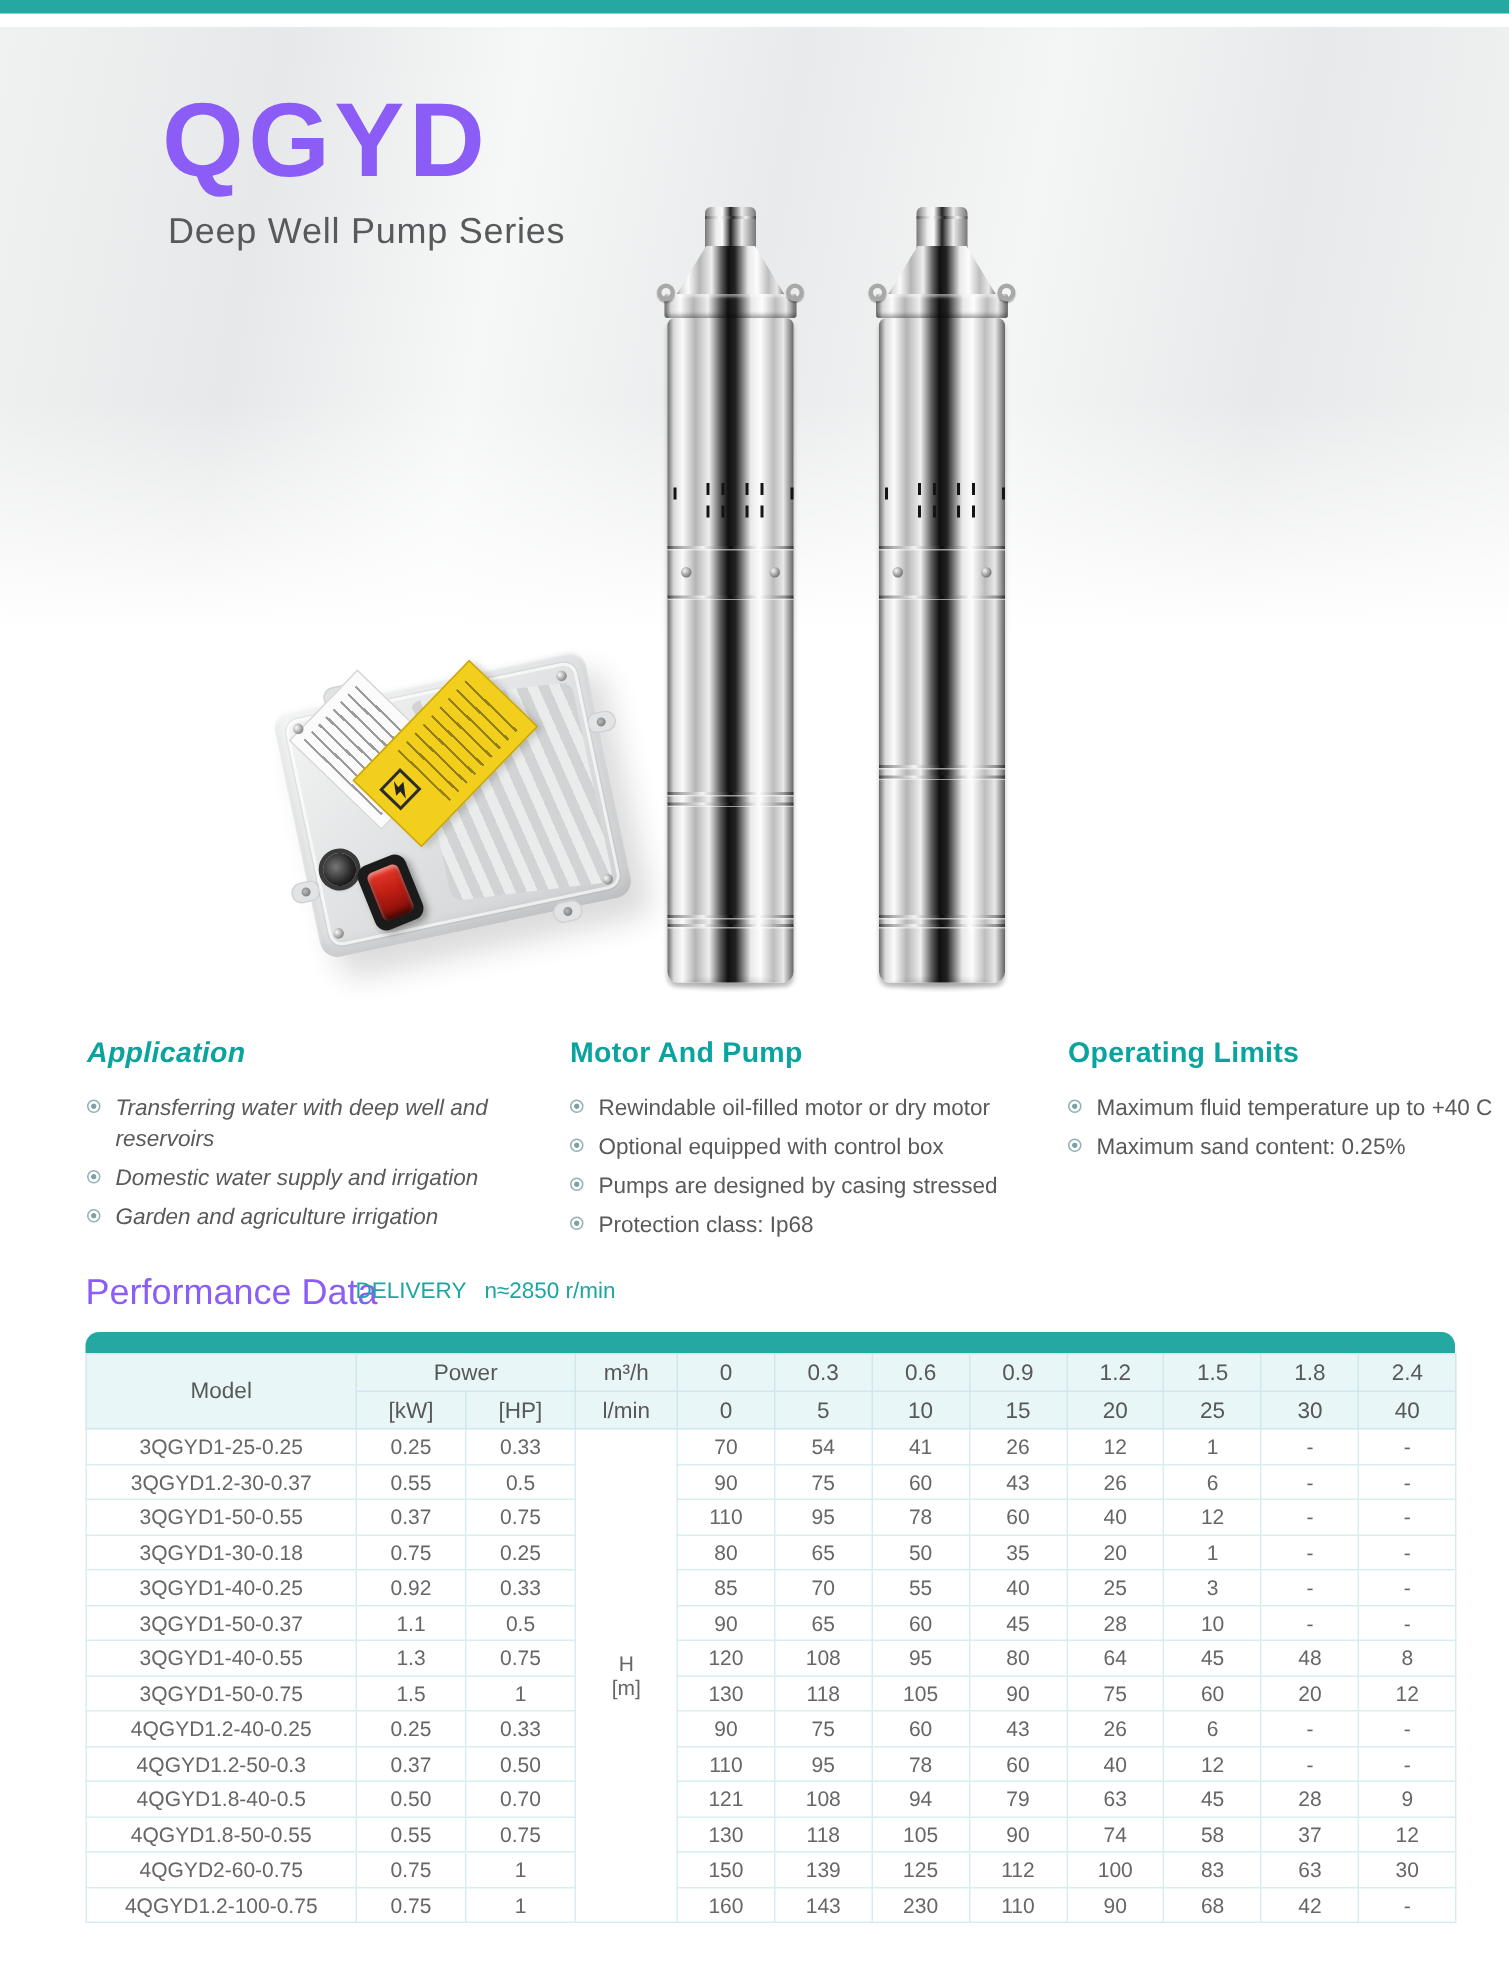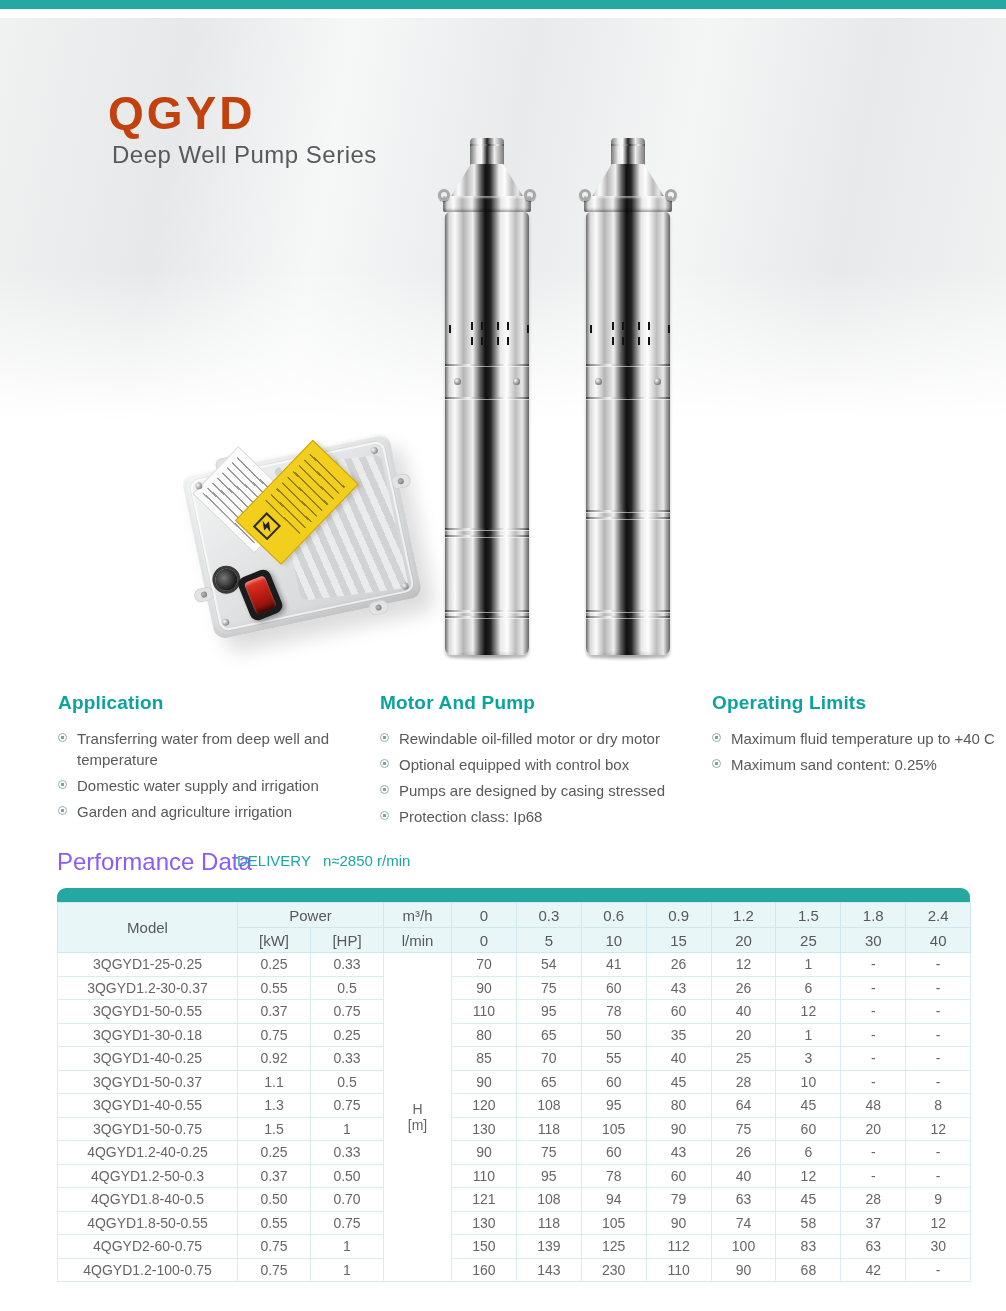--- a/index.html
+++ b/index.html
@@ -18,22 +18,22 @@
   .page{position:relative;width:1006px;height:1311px;background:#fff;}
 
   
   .topbar{position:absolute;left:0;top:0;width:1006px;height:9px;background:var(--band);}
 
   
   .hero{position:absolute;left:0;top:18px;width:1006px;height:402px;
     background:
       linear-gradient(to bottom, rgba(255,255,255,0) 62%, #ffffff 100%),
       linear-gradient(100deg,#f0f1f1 0%,#e7e8e9 18%,#f6f7f7 33%,#e9eaeb 50%,#f4f5f5 66%,#e8e9ea 82%,#f1f2f2 100%);}
-  .logo{position:absolute;left:108px;top:58px;font-size:46px;font-weight:bold;
-    letter-spacing:3px;color:#c2410c;line-height:1;margin-top:32px;}
+  .logo{position:absolute;left:108px;top:58px;font-size:70px;font-weight:bold;
+    letter-spacing:3px;color:#8b5cf6;line-height:1;}
   .series{position:absolute;left:112px;top:141px;font-size:24px;color:var(--txt);letter-spacing:0.5px;}
 
   
   .pump{position:absolute;width:88px;height:517px;}
   .pump::after{content:"";position:absolute;bottom:-7px;left:4px;right:4px;height:12px;
     background:radial-gradient(ellipse at center,rgba(0,0,0,.16),transparent 70%);}
   .p-nipple{position:absolute;left:27px;top:0;width:34px;height:28px;background:var(--metal2);
     border-radius:4px 4px 0 0;}
   .p-nipple::after{content:"";position:absolute;left:0;top:6px;width:100%;height:2px;
     background:linear-gradient(90deg,rgba(0,0,0,.4),rgba(255,255,255,.8) 30%,rgba(0,0,0,.5) 55%,rgba(255,255,255,.7) 80%,rgba(0,0,0,.4));}
@@ -95,21 +95,21 @@
 
   
   .feat{position:absolute;top:692px;}
   .feat h3{font-size:19px;font-weight:bold;color:#0aa39e;margin-bottom:14px;letter-spacing:.2px;}
   .feat ul{list-style:none;}
   .feat li{position:relative;font-size:15px;color:var(--txt);line-height:21px;
     padding-left:19px;margin-bottom:5px;}
   .feat li::before{content:"";position:absolute;left:0;top:5px;width:7px;height:7px;
     border:1.5px solid #8fb0b4;border-radius:50%;
     background:radial-gradient(circle,#7fa0a4 0 1.5px,transparent 2px);}
-  .f-app{left:58px;width:305px;}
+  .f-app{left:58px;width:305px;font-style:italic;}
   .f-motor{left:380px;width:322px;}
   .f-op{left:712px;width:292px;}
 
   
   .perf-title{position:absolute;left:57px;top:848px;font-size:24px;font-weight:normal;color:#8b5cf6;}
   .perf-sub{position:absolute;left:237px;top:852px;font-size:15px;color:#1aa7a2;}
   .perf-sub .sp{display:inline-block;width:12px;}
   .tablewrap{position:absolute;left:57px;top:888px;width:913px;}
   .tband{height:14px;background:var(--band);border-radius:9px 9px 0 0;}
   table{width:913px;table-layout:fixed;border-collapse:collapse;}
@@ -193,21 +193,21 @@
     <div class="cb-screw s4"></div>
     <div class="cb-conn"></div>
     <div class="cb-switch">
       <div class="rocker"></div>
     </div>
   </div>
 
   <div class="feat f-app">
     <h3>Application</h3>
     <ul>
-        <li>Transferring water from deep well and temperature</li>
+        <li>Transferring water with deep well and reservoirs</li>
         <li>Domestic water supply and irrigation</li>
         <li>Garden and agriculture irrigation</li>
       </ul>
   </div>
   <div class="feat f-motor">
     <h3>Motor And Pump</h3>
     <ul>
         <li>Rewindable oil-filled motor or dry motor</li>
         <li>Optional equipped with control box</li>
         <li>Pumps are designed by casing stressed</li>

